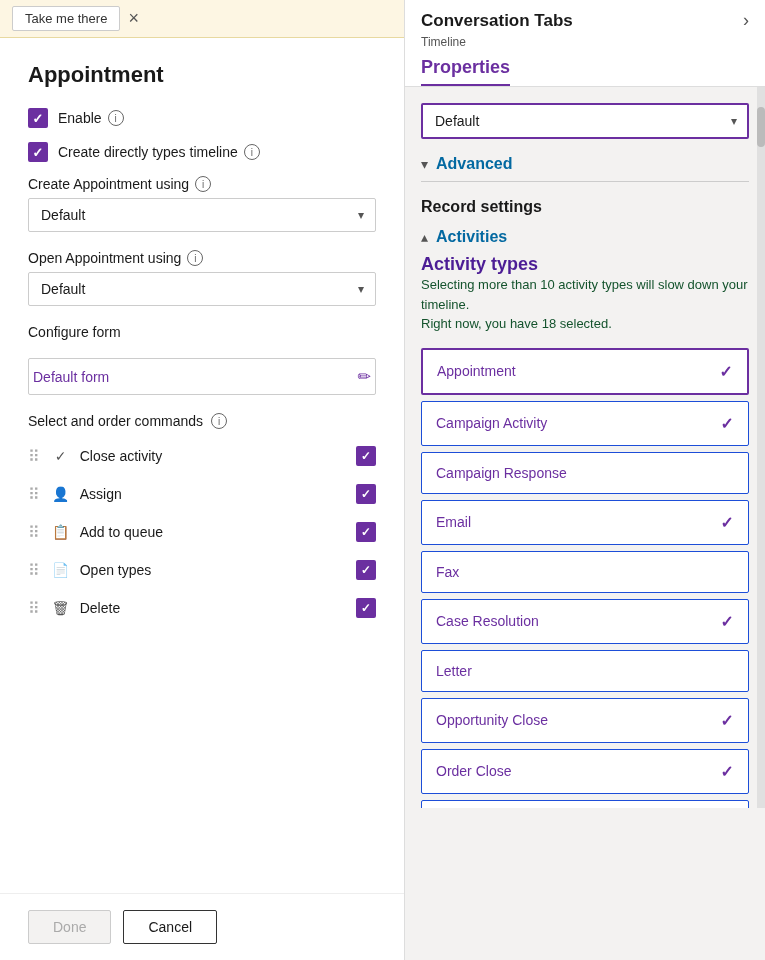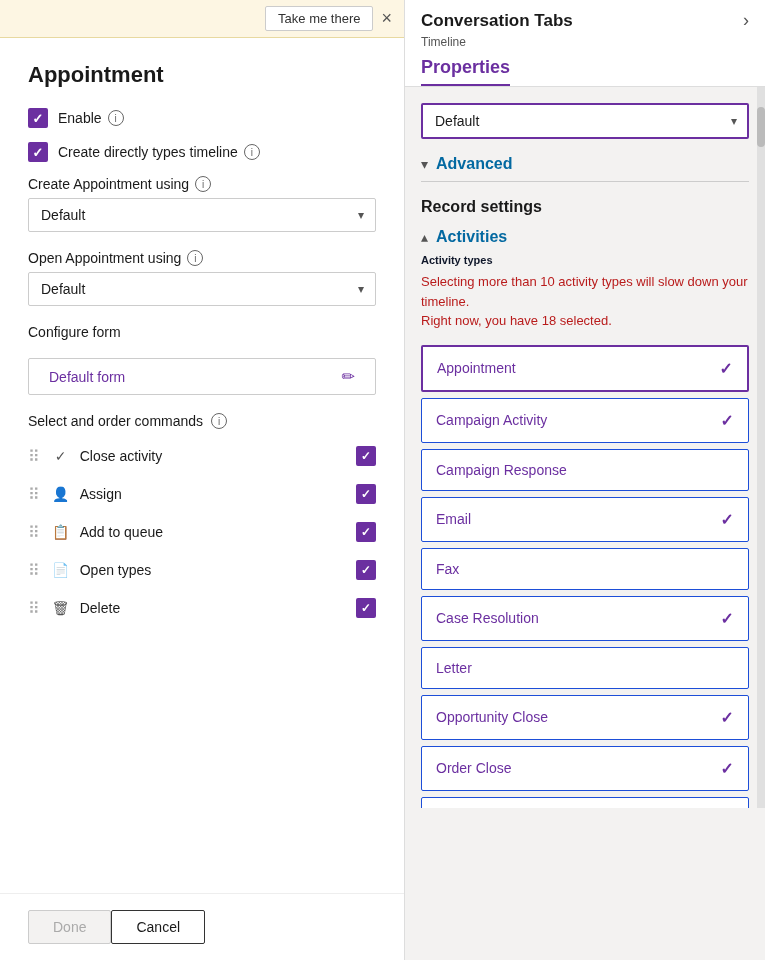--- a/index.html
+++ b/index.html
@@ -25,21 +25,20 @@
       overflow-y: auto;
       height: 960px;
     }
 
     .top-bar {
       background: #fdf6e3;
       border-bottom: 1px solid #e8d9a0;
       padding: 6px 12px;
       display: flex;
       align-items: center;
-      justify-content: flex-end;
     }
 
     .take-me-there-btn {
       background: #fff;
       border: 1px solid #ccc;
       border-radius: 2px;
       padding: 4px 12px;
       font-size: 13px;
       color: #333;
       cursor: pointer;
@@ -153,21 +152,21 @@
 
     .configure-form-label {
       font-size: 14px;
       color: #1a1a1a;
       margin-bottom: 18px;
     }
 
     .configure-form-box {
       border: 1px solid #ccc;
       border-radius: 2px;
-      padding: 8px 20px;
+      padding: 8px 4px;
       display: flex;
       align-items: center;
       justify-content: space-between;
     }
 
     .configure-form-text {
       color: #6b2fa0;
       font-size: 14px;
     }
 
@@ -237,21 +236,21 @@
       content: '✓';
       color: #fff;
       font-size: 12px;
       font-weight: bold;
     }
 
     .panel-footer {
       padding: 16px 28px;
       display: flex;
       align-items: center;
-      gap: 0;
+      gap: 12px;
       border-top: 1px solid #eee;
     }
 
     .btn-done {
       background: #f3f2f1;
       border: 1px solid #ccc;
       border-radius: 2px;
       padding: 8px 24px;
       font-size: 14px;
       color: #aaa;
@@ -401,29 +400,29 @@
       font-weight: 600;
       color: #1a1a1a;
       margin-bottom: 12px;
     }
 
     .activities-section {
       margin-top: 4px;
     }
 
     .activity-types-title {
-      font-size: 11px;
+      font-size: 18px;
       font-weight: 600;
-      color: #0f172a;
-      margin-bottom: 6px;
+      color: #4c1d95;
+      margin-bottom: 0;
     }
 
     .activity-types-desc {
       font-size: 13px;
-      color: #b91c1c;
+      color: #14532d;
       margin-bottom: 14px;
       line-height: 1.5;
     }
 
     .activity-item {
       border: 1px solid #1d4ed8;
       border-radius: 2px;
       background: #fff;
       padding: 12px 14px;
       display: flex;

